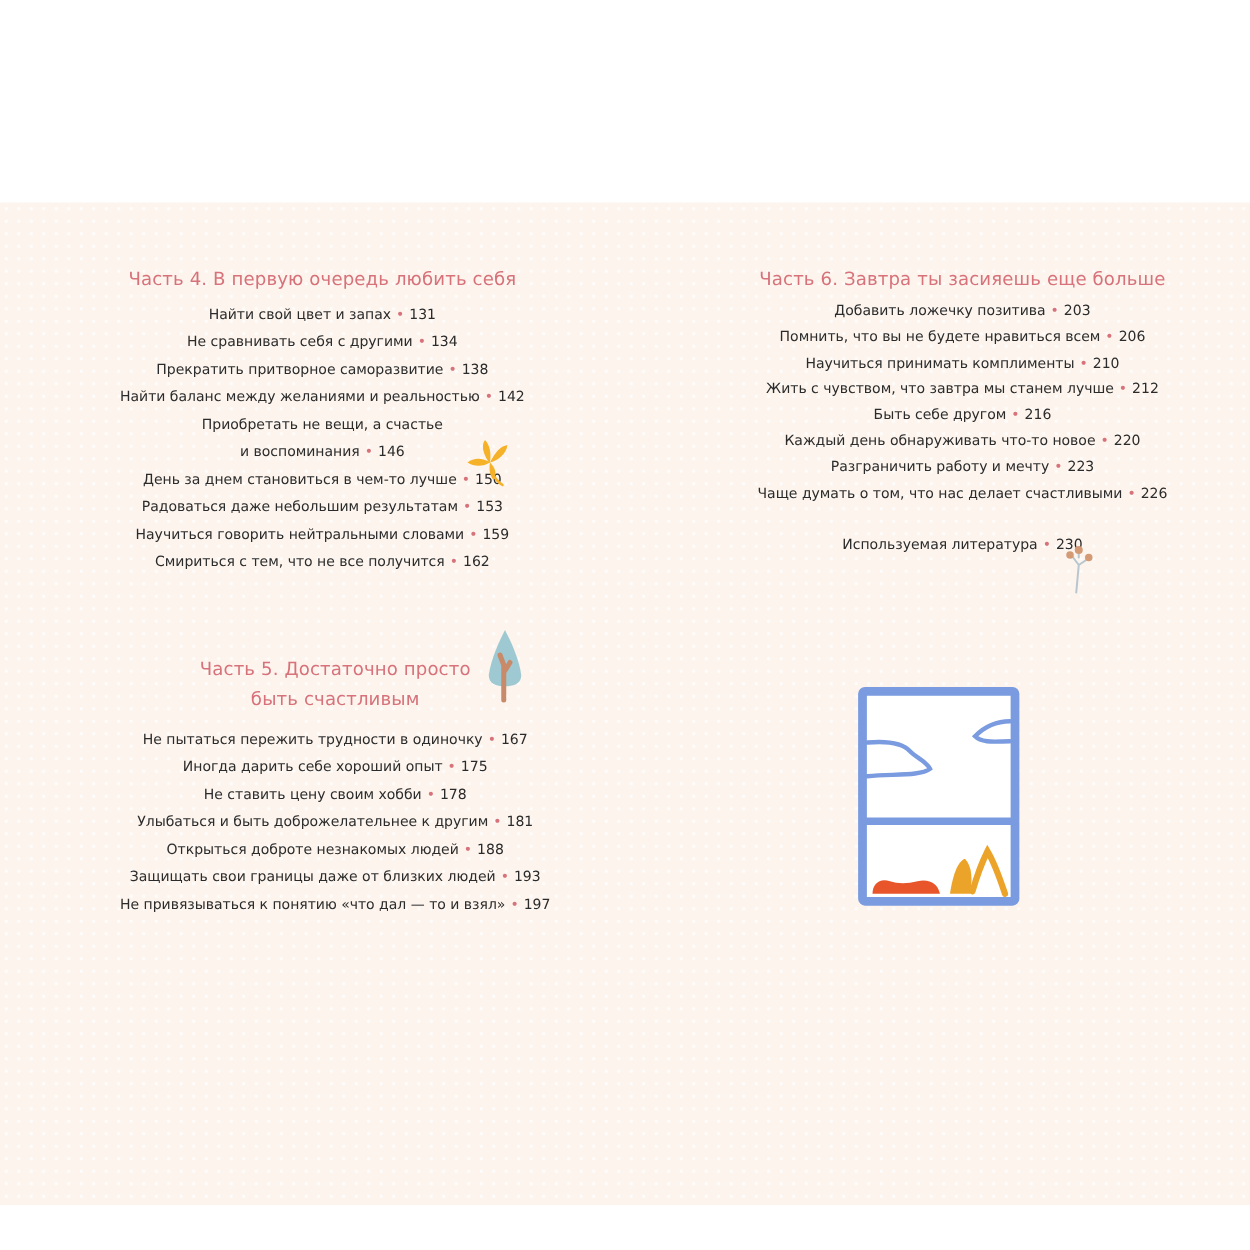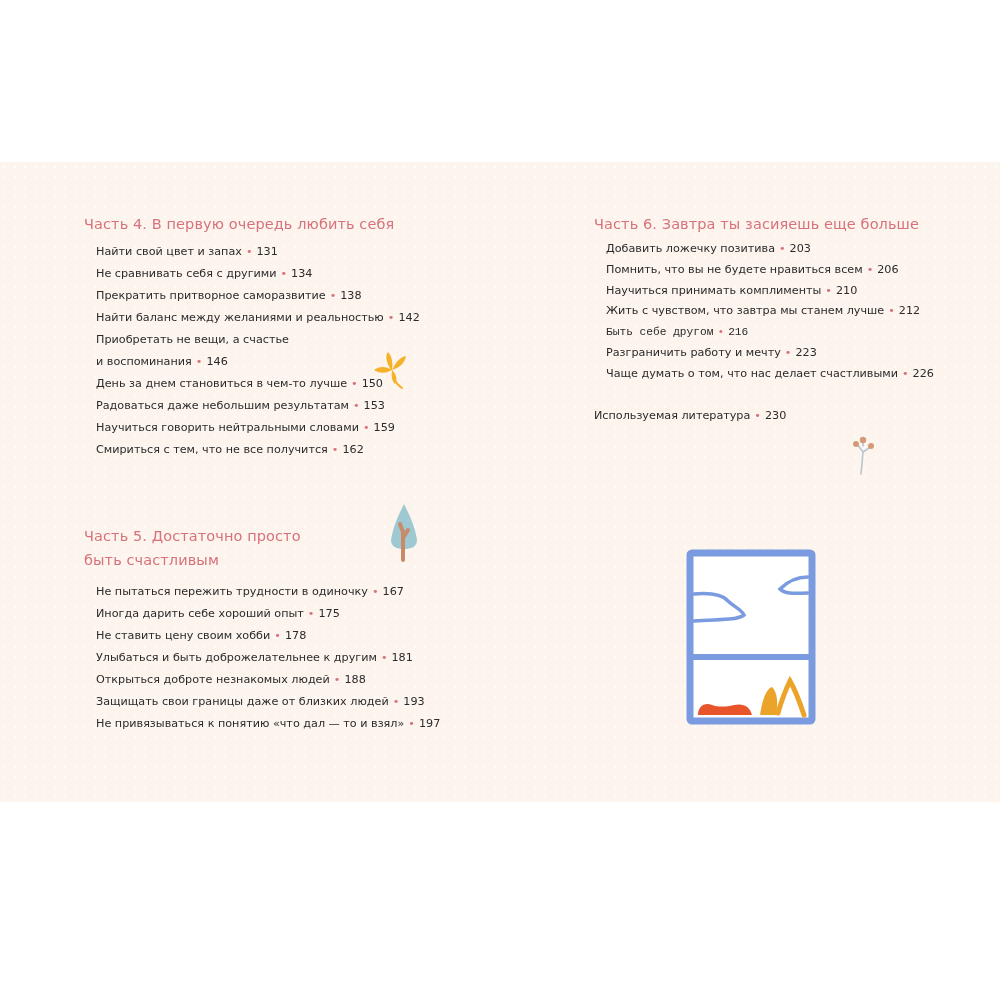--- a/index.html
+++ b/index.html
@@ -1,24 +1,25 @@
 <!DOCTYPE html>
 <html><head>
   <meta charset="utf-8">
   <style>
     html, body { margin: 0; padding: 0; }
     body {
       width: 1000px; height: 1000px; background: #ffffff; position: relative; overflow: hidden;
       font-family: "DejaVu Sans", sans-serif;
     }
     .spread {
-      position: absolute; left: 0; top: 162px; width: 1000px; height: 640px;
+      position: absolute; left: 0; top: 162px; width: 1000px; height: 802px;
       background-color: #fcf4ed;
       background-image: radial-gradient(circle, rgba(255,255,255,0.75) 1.2px, transparent 1.6px);
       background-size: 10px 10px;
+      text-align: center;
     }
     .col { position: absolute; }
     .part-title {
       color: #d7727a; font-size: 14.5px; line-height: 24px; letter-spacing: 0.1px;
       margin: 0; font-weight: normal;
     }
     .entries { list-style: none; margin: 12px; padding: 0; }
     .entry {
       font-size: 11.2px; color: #2b2b2b; line-height: 22px; white-space: nowrap;
     }
@@ -59,21 +60,22 @@
     </ul>
   </section>
 
   <section class="col" style="left:594px; top:50px;">
     <h2 class="part-title">Часть 6. Завтра ты засияешь еще больше</h2>
     <ul class="entries" style="margin-top:3px;">
       <li class="entry" style="line-height:20.8px;"><span>Добавить ложечку позитива</span><span class="dot">•</span><span class="page">203</span></li>
       <li class="entry" style="line-height:20.8px;"><span>Помнить, что вы не будете нравиться всем</span><span class="dot">•</span><span class="page">206</span></li>
       <li class="entry" style="line-height:20.8px;"><span>Научиться принимать комплименты</span><span class="dot">•</span><span class="page">210</span></li>
       <li class="entry" style="line-height:20.8px;"><span>Жить с чувством, что завтра мы станем лучше</span><span class="dot">•</span><span class="page">212</span></li>
-      <li class="entry" style="line-height:20.8px;font-family:Liberation Mono, monospace;"><span>Быть себе другом</span><span class="dot">•</span><span class="page">216</span></li>
+      <li class="entry" style="line-height:20.8px;"><span>Быть себе другом</span><span class="dot">•</span><span class="page">216</span></li>
+      <li class="entry" style="line-height:20.8px;"><span>Каждый день обнаруживать что-то новое</span><span class="dot">•</span><span class="page">220</span></li>
       <li class="entry" style="line-height:20.8px;"><span>Разграничить работу и мечту</span><span class="dot">•</span><span class="page">223</span></li>
       <li class="entry" style="line-height:20.8px;"><span>Чаще думать о том, что нас делает счастливыми</span><span class="dot">•</span><span class="page">226</span></li>
     </ul>
     <div class="entry" style="margin-top:20px;"><span>Используемая литература</span><span class="dot">•</span><span class="page">230</span></div>
   </section>
 
   <svg class="deco" style="left:372px; top:186px;" width="40" height="42" viewBox="0 0 40 42">
     <path d="M19 22 C14 14 13 8 16 4 C20 8 21 15 20 22 Z" fill="#f5b128"></path>
     <path d="M20 22 C24 14 28 9 34 8 C33 15 27 20 20 22 Z" fill="#f5b128"></path>
     <path d="M20 22 C14 18 7 18 2 22 C8 26 15 25 20 22 Z" fill="#f5b128"></path>

